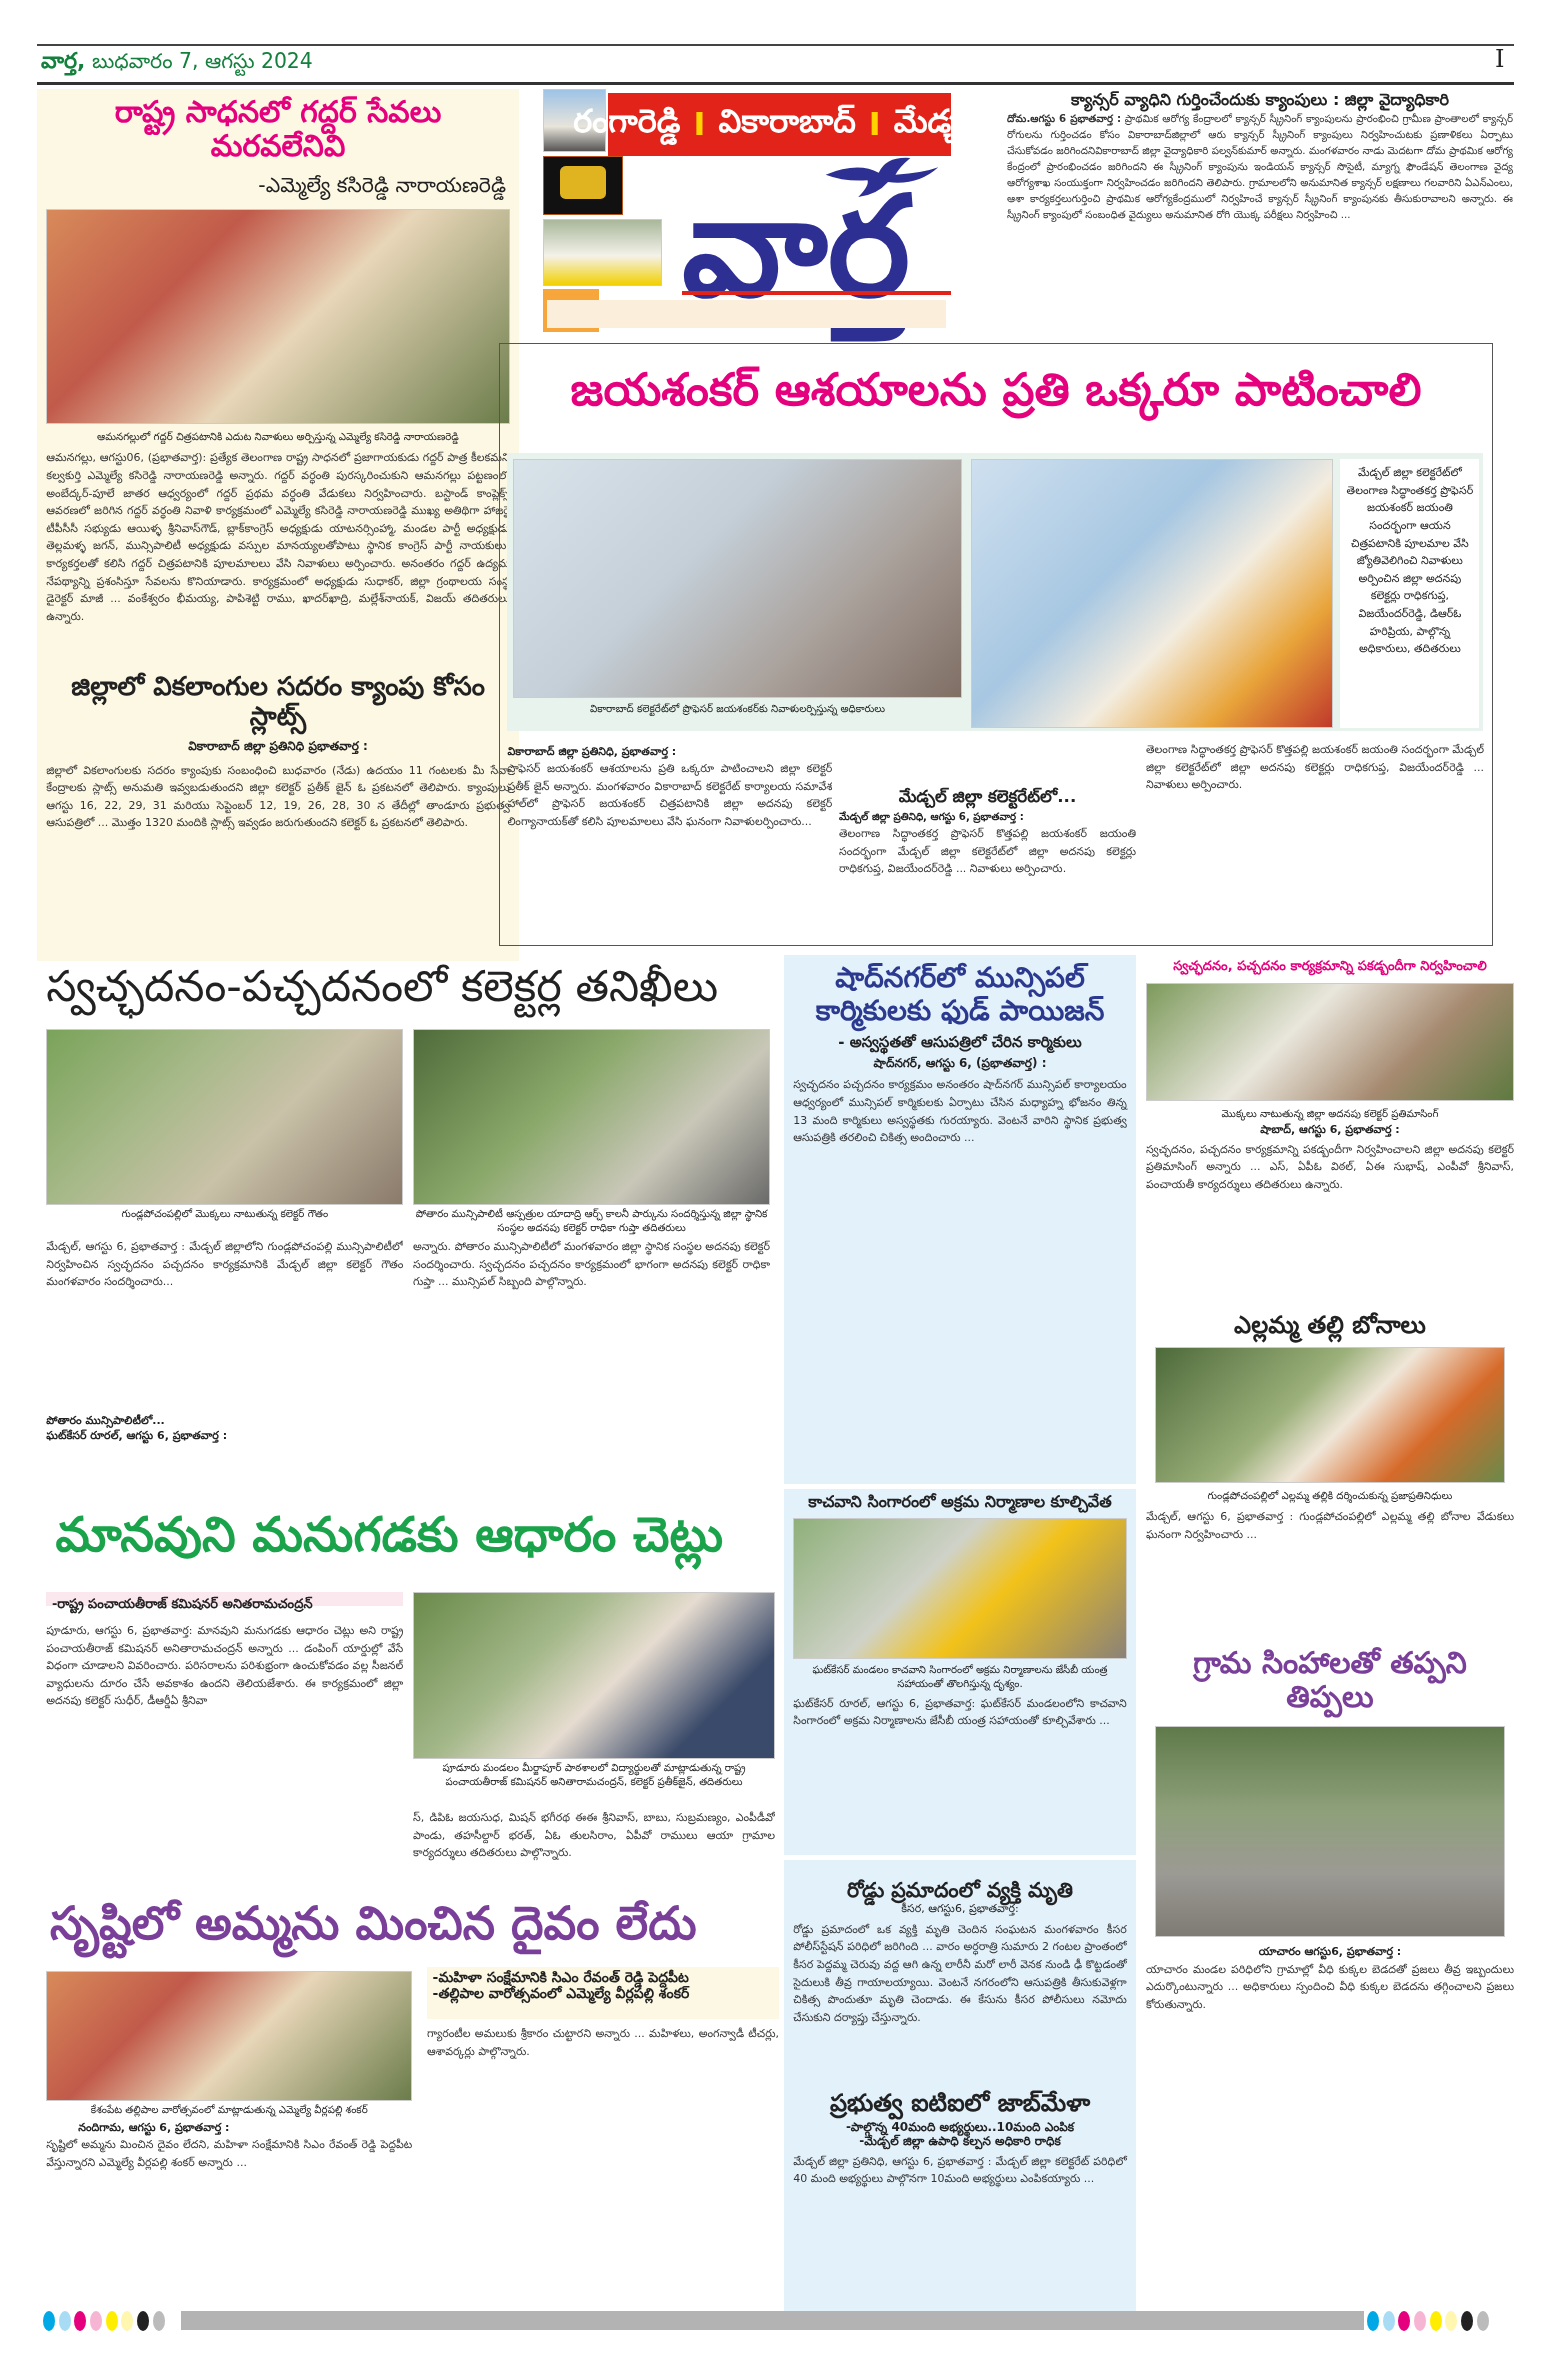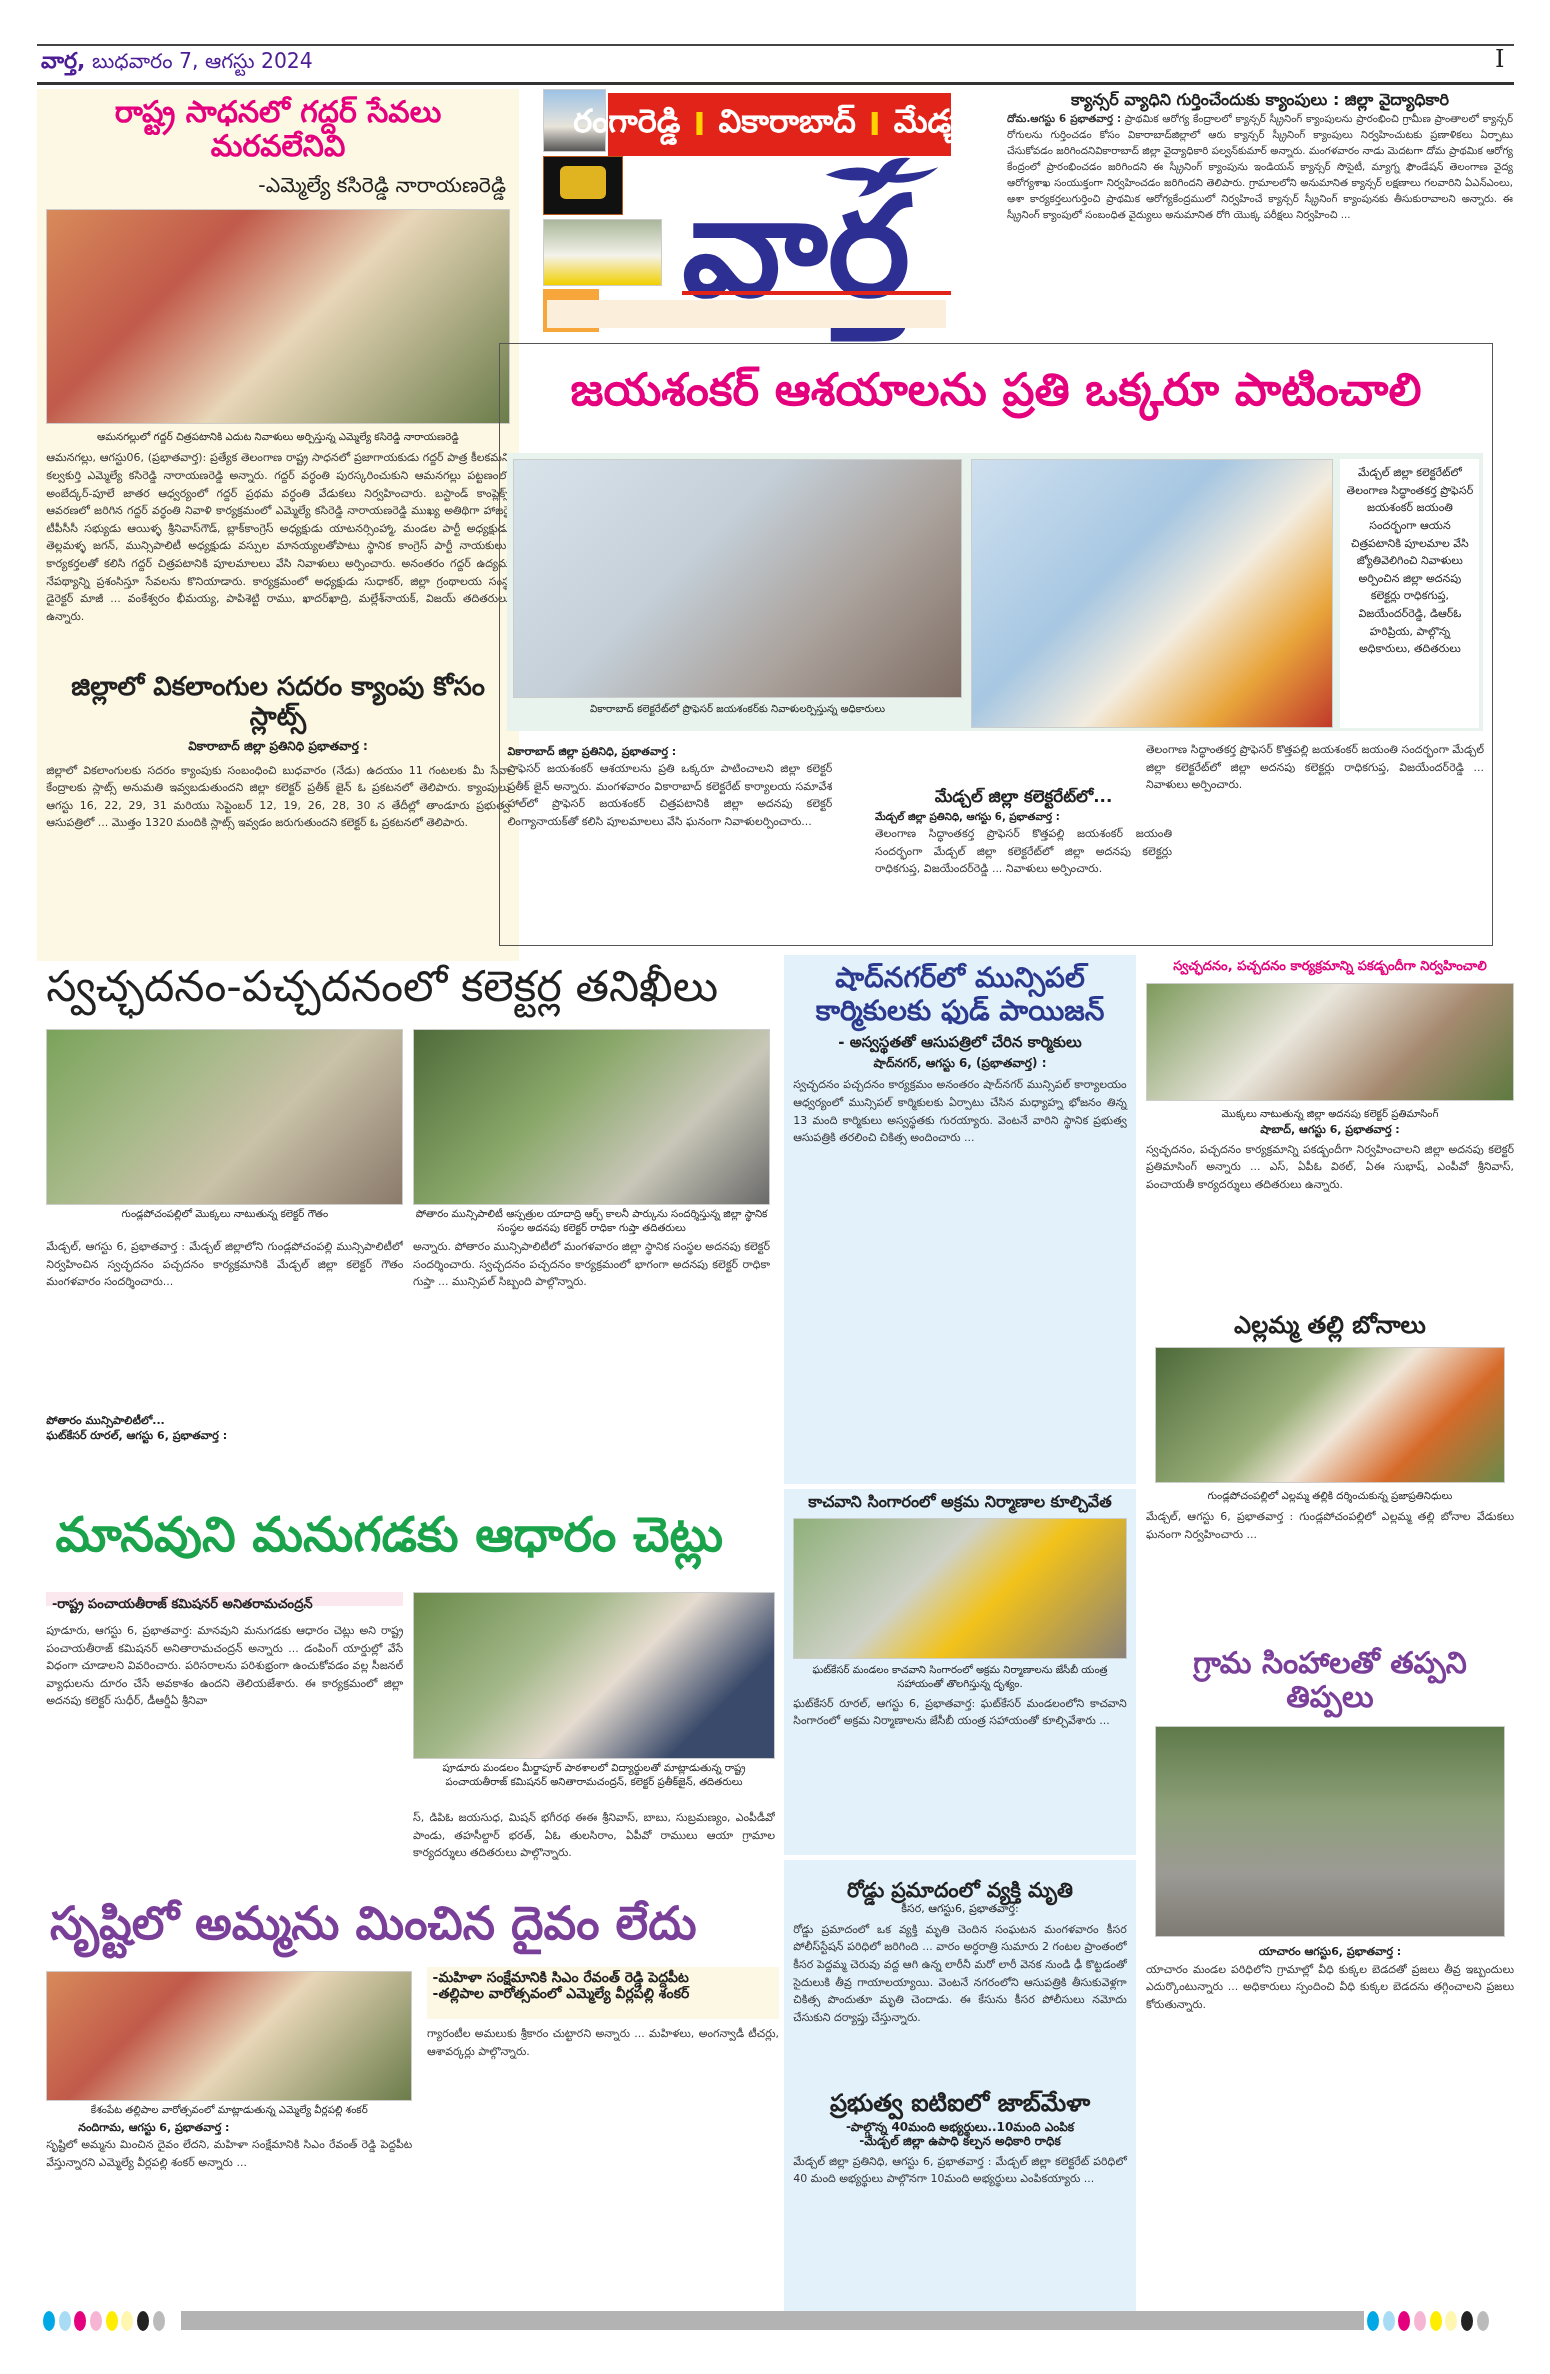--- a/index.html
+++ b/index.html
@@ -1,19 +1,19 @@
 <!DOCTYPE html>
 <html style="font-size:15px"><head>
 <meta charset="utf-8">
 <style>
   html,body{margin:0;padding:0;background:#fff;}
   body{width:1551px;height:2375px;position:relative;overflow:hidden;font-family:"DejaVu Sans",sans-serif;color:#222;}
   .abs{position:absolute;box-sizing:border-box;}
   .rule{background:#333;height:2.8px;}
-  .masthead{font-size:20.4px;color:#4c1d95;}
+  .masthead{font-size:20.4px;color:#15803d;}
   .masthead b{font-weight:bold;font-size:22px;}
   .pg{font-family:"DejaVu Serif",serif;font-size:24px;}
   .cream{background:#fdf8e4;}
   .lblue{background:#e3f1fb;}
   .pink{color:#e5007e;}
   .green{color:#1aa34a;}
   .purple{color:#7a3f99;}
   .navy{color:#2b3a8f;}
   .hl{font-weight:bold;line-height:1.15;}
   .body{font-size:11px;line-height:17.6px;color:#333;text-align:justify;overflow:hidden;}
@@ -87,21 +87,21 @@
   <div class="abs" style="left:7.4px;top:109px;width:976px;height:278px;background:#e7f3ec;">
     <div class="abs photo indoor" style="left:5.6px;top:5.6px;width:449px;height:239px;"></div>
     <div class="abs caption" style="left:5.6px;top:249px;width:449px;">వికారాబాద్ కలెక్టరేట్‌లో ప్రొఫెసర్ జయశంకర్‌కు నివాళులర్పిస్తున్న అధికారులు</div>
     <div class="abs photo indoor" style="left:464px;top:5.6px;width:362px;height:269px;background:linear-gradient(135deg,#cfe0ef 0%,#a7c7e2 40%,#f3ecdf 60%,#e8a43a 80%,#c0392b 100%);"></div>
     <div class="abs caption" style="left:833px;top:5.6px;width:139px;height:269px;background:#fff;font-size:11px;line-height:17.6px;padding:5.6px;">మేడ్చల్ జిల్లా కలెక్టరేట్‌లో తెలంగాణ సిద్ధాంతకర్త ప్రొఫెసర్ జయశంకర్ జయంతి సందర్భంగా ఆయన చిత్రపటానికి పూలమాల వేసి జ్యోతివెలిగించి నివాళులు అర్పించిన జిల్లా అదనపు కలెక్టర్లు రాధికగుప్త, విజయేందర్‌రెడ్డి, డిఆర్ఓ హరిప్రియ, పాల్గొన్న అధికారులు, తదితరులు</div>
   </div>
   <div class="abs" style="left:7.4px;top:397px;width:325px;height:195px;">
     <b style="font-size:11px;">వికారాబాద్ జిల్లా ప్రతినిధి, ప్రభాతవార్త :</b>
     <div class="body" style="height:176px;">ప్రొఫెసర్ జయశంకర్ ఆశయాలను ప్రతి ఒక్కరూ పాటించాలని జిల్లా కలెక్టర్ ప్రతీక్ జైన్ అన్నారు. మంగళవారం వికారాబాద్ కలెక్టరేట్ కార్యాలయ సమావేశ హాల్‌లో ప్రొఫెసర్ జయశంకర్ చిత్రపటానికి జిల్లా అదనపు కలెక్టర్ లింగ్యానాయక్‌తో కలిసి పూలమాలలు వేసి ఘనంగా నివాళులర్పించారు...</div>
   </div>
-  <div class="abs" style="left:339px;top:397px;width:297px;height:195px;margin-left:36px;">
+  <div class="abs" style="left:339px;top:397px;width:297px;height:195px;">
     <div class="hl" style="font-size:16.7px;text-align:center;margin-top:46px;">మేడ్చల్ జిల్లా కలెక్టరేట్‌లో...</div>
     <b style="font-size:10.2px;">మేడ్చల్ జిల్లా ప్రతినిధి, ఆగస్టు 6, ప్రభాతవార్త :</b>
     <div class="body" style="height:102px;">తెలంగాణ సిద్ధాంతకర్త ప్రొఫెసర్ కొత్తపల్లి జయశంకర్ జయంతి సందర్భంగా మేడ్చల్ జిల్లా కలెక్టరేట్‌లో జిల్లా అదనపు కలెక్టర్లు రాధికగుప్త, విజయేందర్‌రెడ్డి ... నివాళులు అర్పించారు.</div>
   </div>
   <div class="abs body" style="left:646px;top:397px;width:338px;height:195px;">తెలంగాణ సిద్ధాంతకర్త ప్రొఫెసర్ కొత్తపల్లి జయశంకర్ జయంతి సందర్భంగా మేడ్చల్ జిల్లా కలెక్టరేట్‌లో జిల్లా అదనపు కలెక్టర్లు రాధికగుప్త, విజయేందర్‌రెడ్డి ... నివాళులు అర్పించారు.</div>
 </div>
 
 <div class="abs" style="left:37px;top:955px;width:742px;height:519px;">
   <div class="hl" style="font-size:43px;font-weight:normal;padding:7.4px 9.3px;">స్వచ్ఛదనం-పచ్చదనంలో కలెక్టర్ల తనిఖీలు</div>
   <div class="abs photo" style="left:9.3px;top:74px;width:357px;height:176px;"></div>

